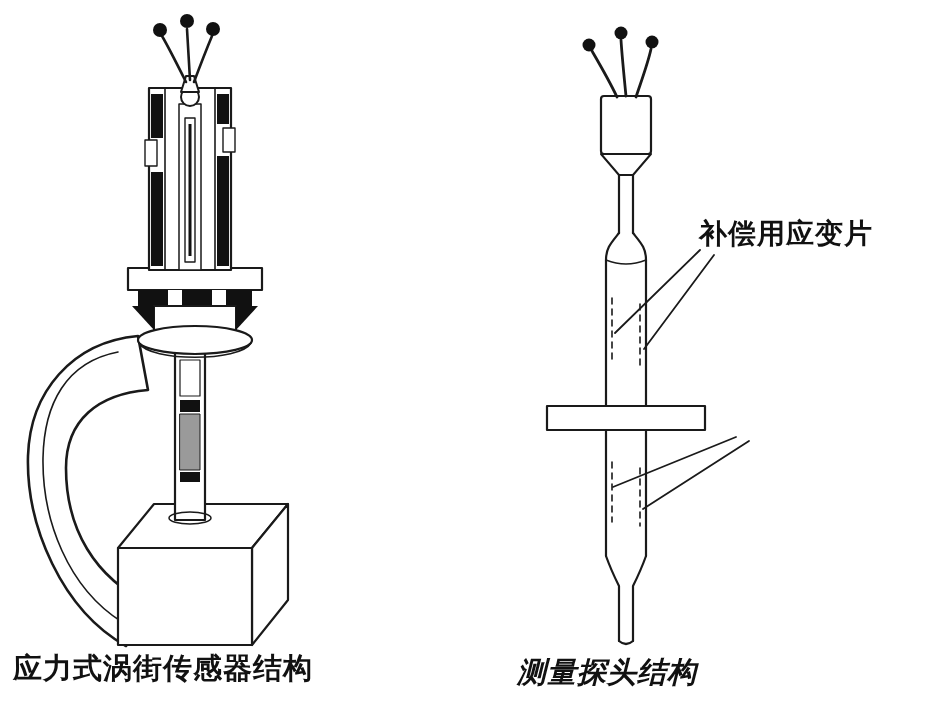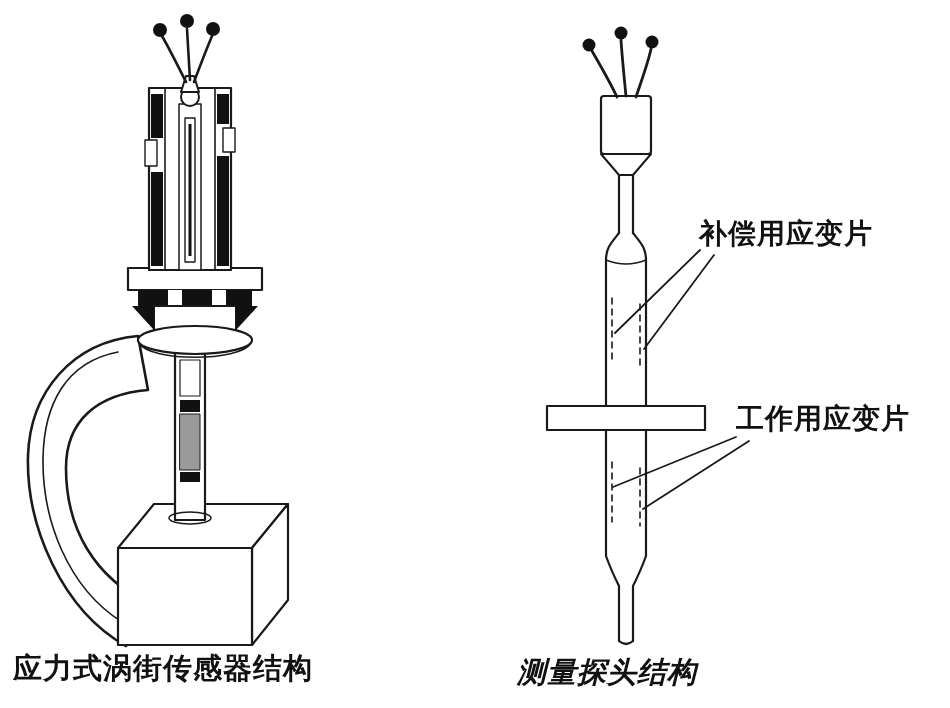--- a/index.html
+++ b/index.html
@@ -132,19 +132,18 @@
 
       <line x1="700" y1="250" x2="615" y2="333" stroke-width="1.8"></line>
       <line x1="714" y1="255" x2="644" y2="349" stroke-width="1.8"></line>
       <line x1="736" y1="437" x2="613" y2="487" stroke-width="1.8"></line>
       <line x1="749" y1="441" x2="643" y2="509" stroke-width="1.8"></line>
     </g>
   </svg>
 
   <div class="cn-label" style="left:699px; top:215px;">补偿用应变片</div>
 
-  <div class="cn-label" style="left:736px; top:400px;">工作用应变片</div>
 
   <div class="cn-caption" style="left:13px; top:649px;">应力式涡街传感器结构</div>
 
   <div class="cn-caption" style="left:517px; top:653px;font-style:italic;">测量探头结构</div>
 
 </div>
 
 </body></html>

